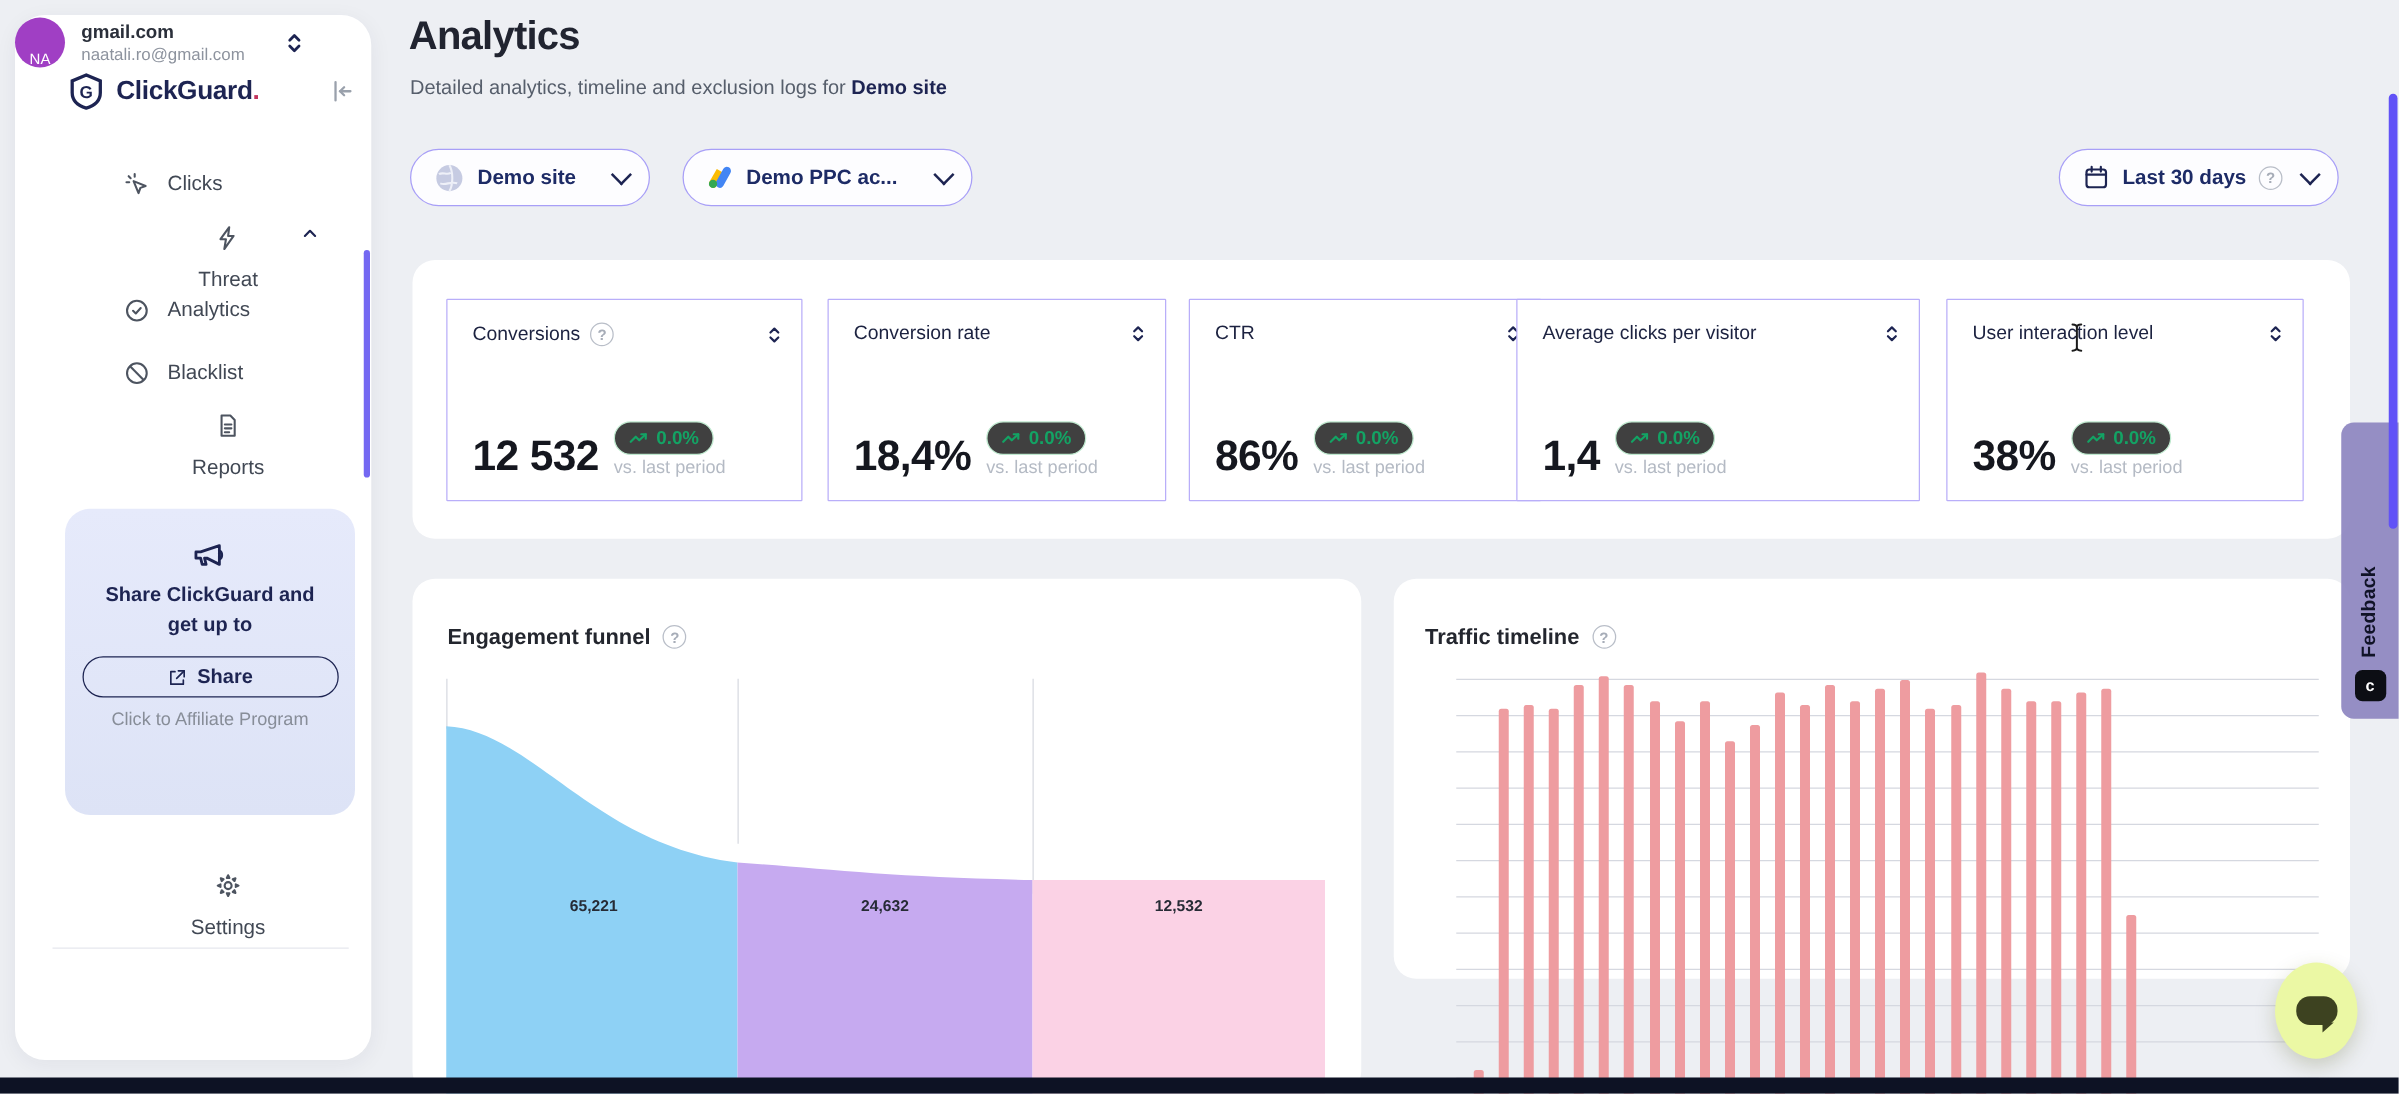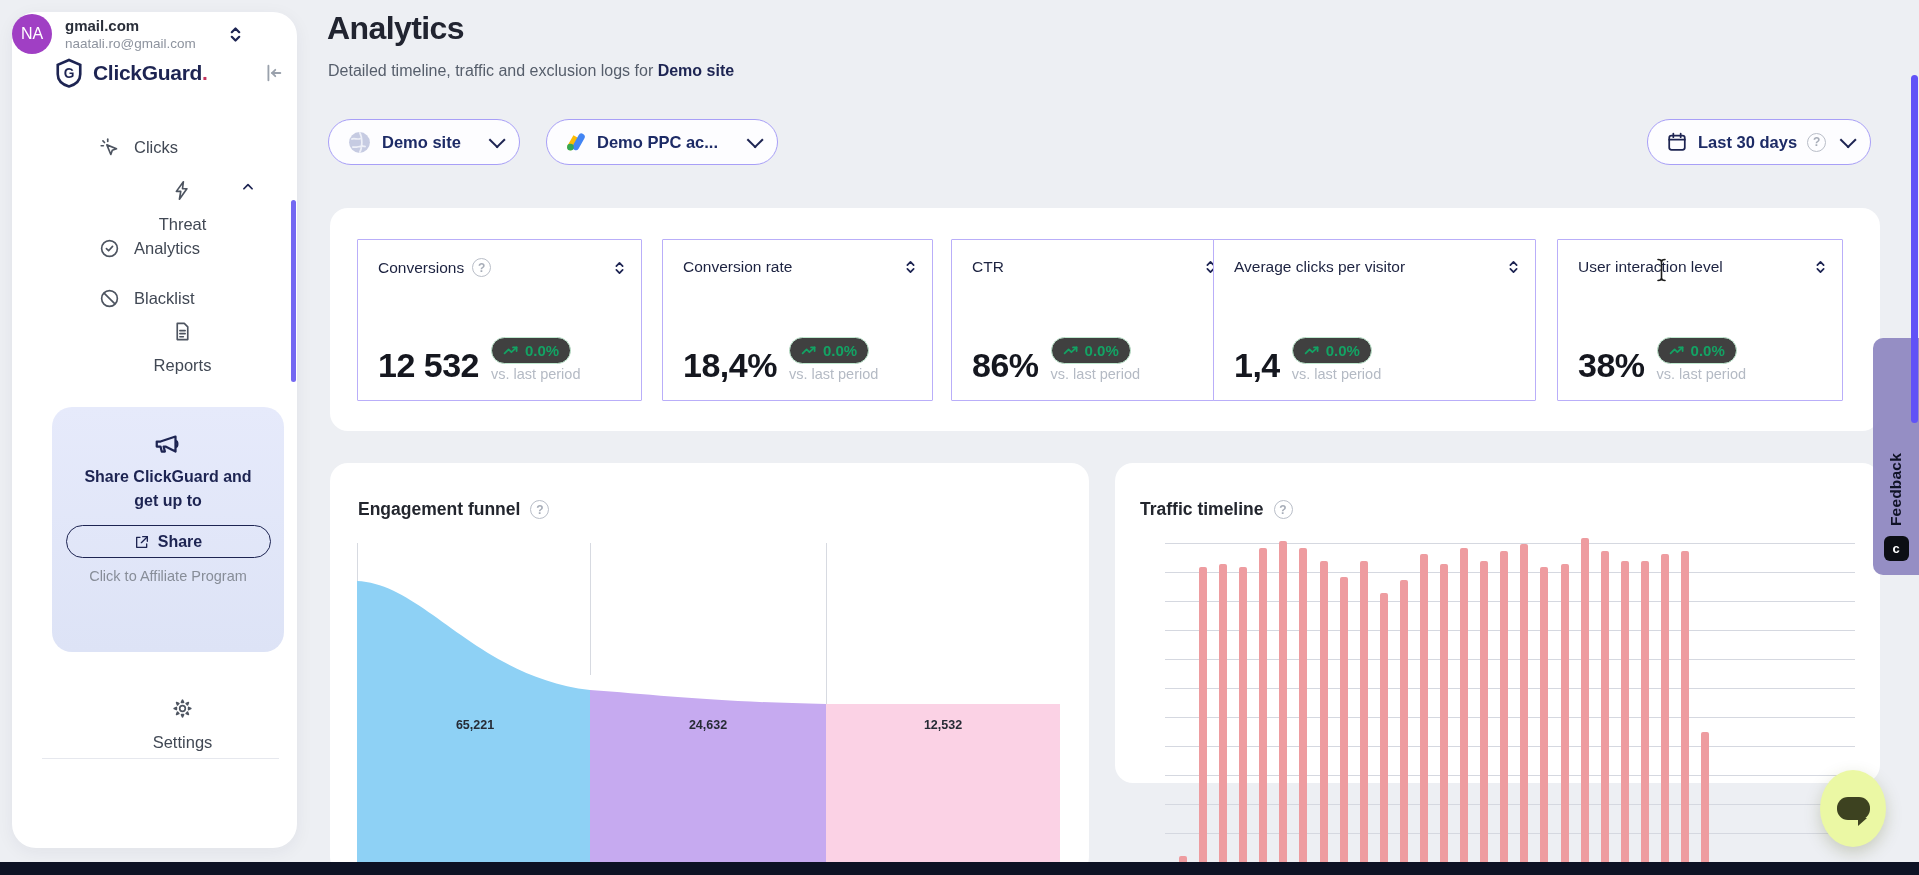--- a/index.html
+++ b/index.html
@@ -23,21 +23,21 @@
   .promo { left:40px; top:395px; width:232px; height:245px; border-radius:20px; background:linear-gradient(180deg,#e6eafb 0%,#dde3f6 100%); text-align:center; color:#1d2452; }
   .promo-icon { margin:22px auto 6px; width:30px; height:30px; color:#1d2452; }
   .promo-line { font-size:16px; font-weight:600; line-height:24px; }
   .promo-amount { margin-top:8px; font-size:29px; font-weight:800; letter-spacing:-0.5px; }
   .share-btn { margin:12px auto 0; width:205px; height:33px; border:1.2px solid #1d2452; border-radius:17px; background:transparent; display:flex; align-items:center; justify-content:center; gap:8px; font-size:16px; font-weight:600; color:#1d2452; cursor:pointer; }
   .promo-caption { margin-top:10px; font-size:14.5px; color:#878d98; font-weight:400; }
 
   .settings-row { top:686px; }
   .side-divider { left:30px; top:746px; width:237px; height:1px; background:#e6e8ee; }
   .user-row { left:32px; top:786px; width:230px; height:44px; display:flex; align-items:center; gap:13px; cursor:pointer; }
-  .avatar { width:40px; height:40px; border-radius:50%; background:#a03fc4; color:#fff; display:flex; align-items:center; justify-content:center; font-size:16px; font-weight:500; }
+  .avatar { width:40px; height:40px; border-radius:50%; background:#a03fc4; color:#fff; display:flex; align-items:flex-end; justify-content:center; font-size:12px; font-weight:500; }
   .user-name { font-size:15px; font-weight:700; color:#2a2f3a; }
   .user-email { font-size:13.5px; color:#8d939e; margin-top:2px; }
   .user-caret { margin-left:auto; color:#1d2452; }
 
   
   .page-title { left:327px; top:10px; font-size:32px; font-weight:800; color:#212430; letter-spacing:-0.6px; }
   .page-sub { left:328px; top:62px; font-size:16px; color:#565e6b; }
   .page-sub b { color:#1d2452; font-weight:700; }
 
   
@@ -148,21 +148,21 @@
   <div class="nav-item nav-lvl2" style="top:268px;">
     <span class="nicon">
       <svg width="21" height="21" viewBox="0 0 24 24" fill="none" stroke="currentColor" stroke-width="1.9">
           <circle cx="12" cy="12" r="9"></circle>
           <path d="M5.8 5.8 18.2 18.2"></path>
         </svg>
     </span>
     <span>Blacklist</span>
   </div>
 
-  <div class="nav-item nav-lvl1" style="top:318px;justify-content:center;">
+  <div class="nav-item nav-lvl1" style="top:318px;">
     <span class="nicon">
       <svg width="21" height="21" viewBox="0 0 24 24" fill="none" stroke="currentColor" stroke-width="1.9" stroke-linecap="round" stroke-linejoin="round">
           <path d="M6 2.8 h8 l4 4 V21.2 H6 Z"></path>
           <path d="M9 11 h6 M9 14.5 h6 M9 18 h4"></path>
         </svg>
     </span>
     <span>Reports</span>
   </div>
 
   <div class="abs promo" style="position:absolute;">
@@ -212,21 +212,21 @@
           <path d="M3 6.5 7 2.5 11 6.5"></path>
           <path d="M3 11.5 7 15.5 11 11.5"></path>
         </svg>
     </span>
   </div>
 </aside>
 
 <div class="abs active-rail"></div>
 
 <h1 class="abs page-title">Analytics</h1>
-<div class="abs page-sub"><span>Detailed timeline, traffic and exclusion logs for </span><b>Demo site</b></div>
+<div class="abs page-sub"><span>Detailed analytics, timeline and exclusion logs for </span><b>Demo site</b></div>
 
 <div class="pill pill-site">
   <span>
     <svg width="25" height="25" viewBox="0 0 24 24">
         <circle cx="12" cy="12" r="10" fill="#c6cbe2"></circle>
         <path d="M4 9 c3-2 6 1 9-1 M5 16 c4 2 8-2 13 0 M12 2 c3 5 3 15 0 20" fill="none" stroke="#eef0f8" stroke-width="1.6"></path>
       </svg>
   </span>
   <span>Demo site</span>
   <span class="chev"></span>

